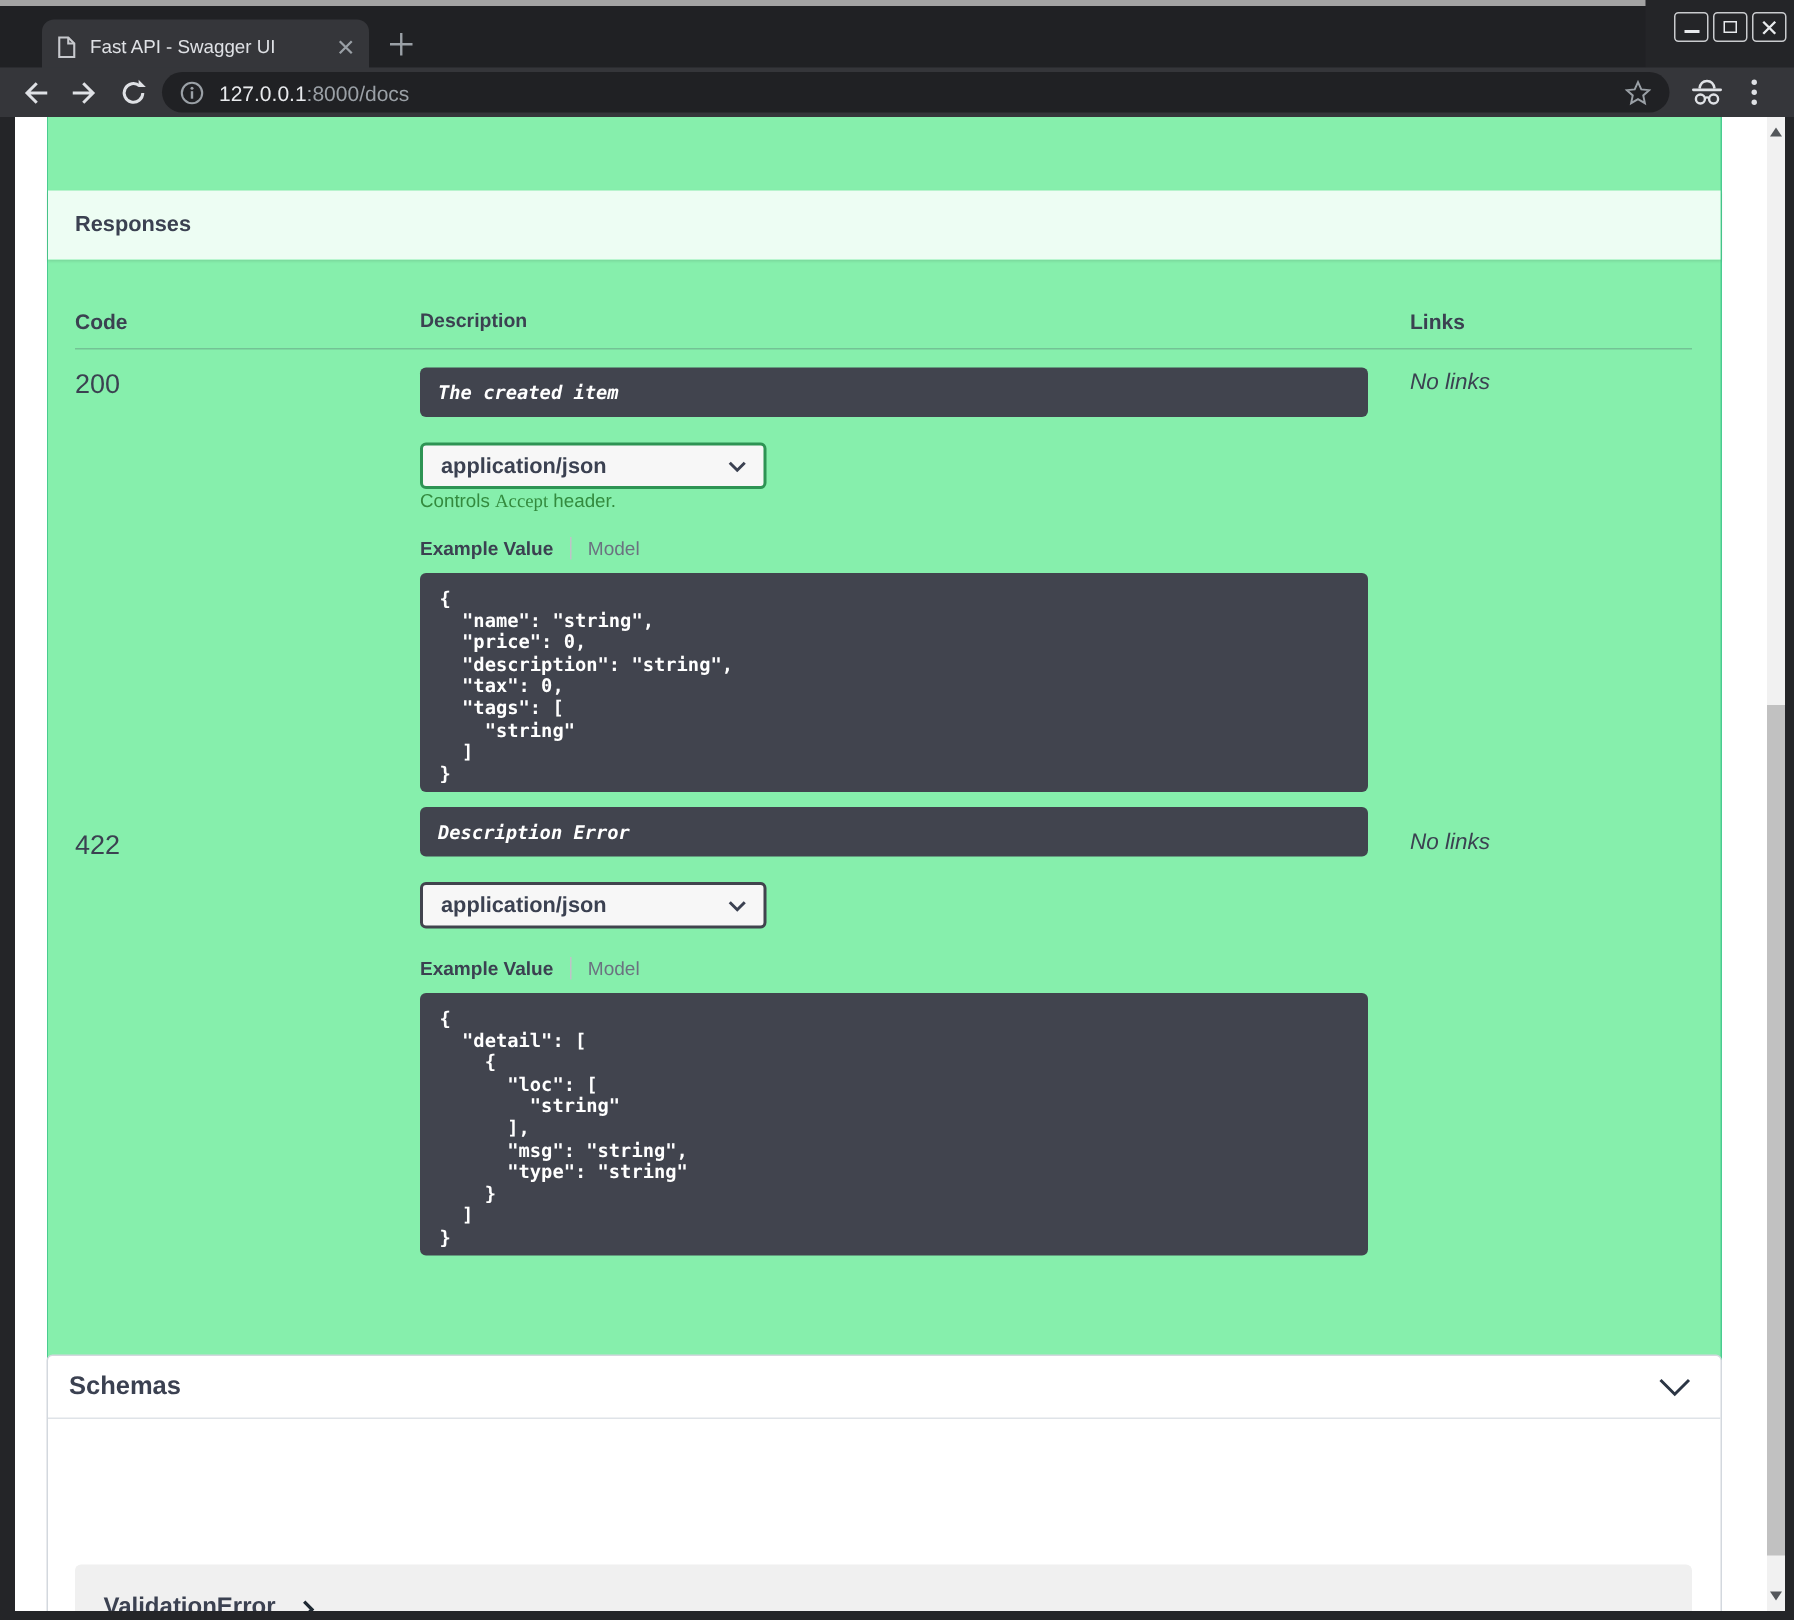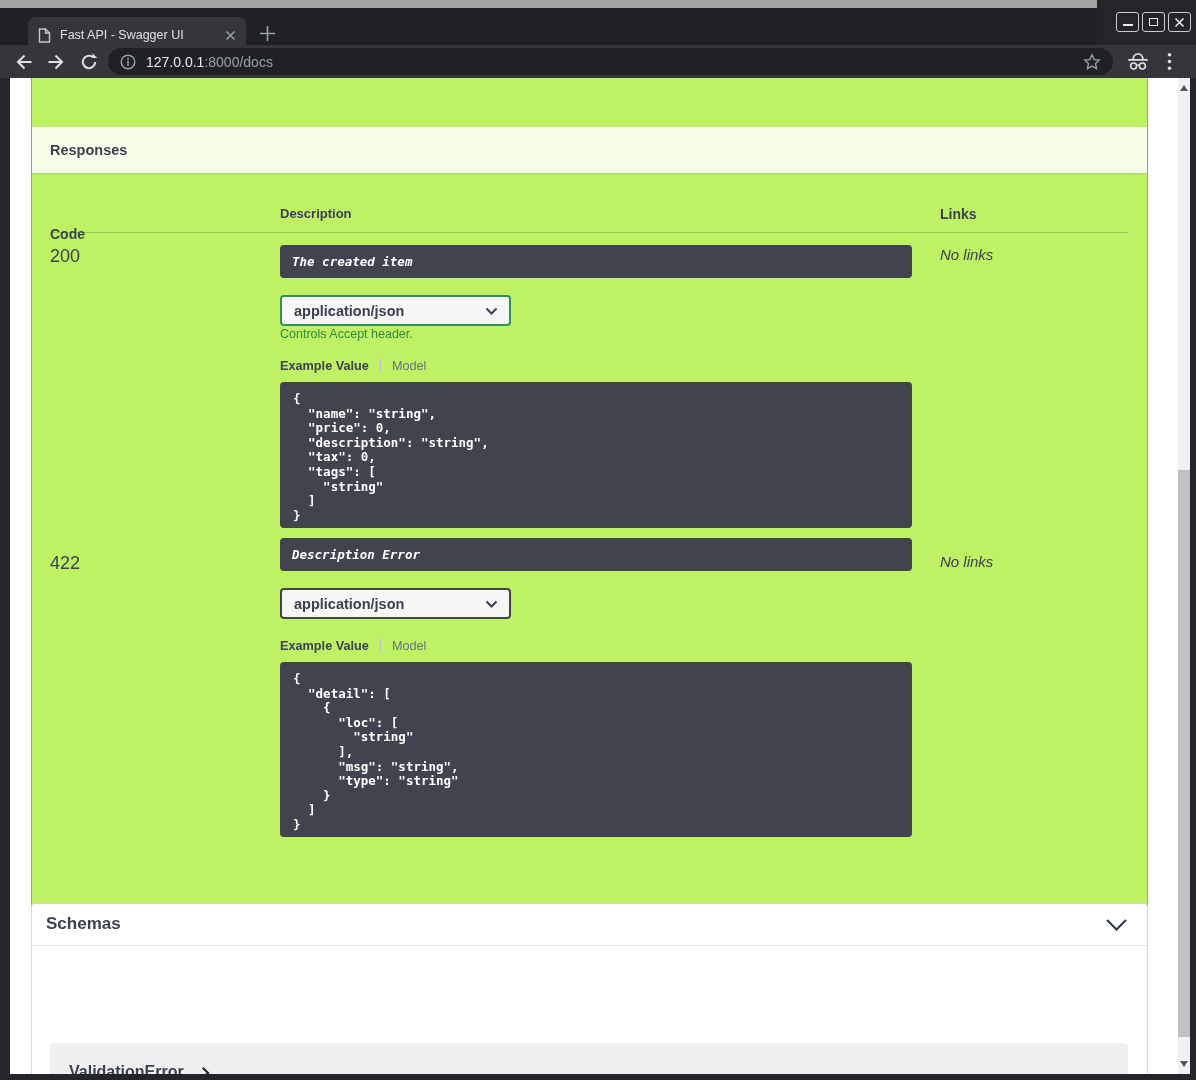--- a/index.html
+++ b/index.html
@@ -2,21 +2,21 @@
 <html><head>
 <meta charset="utf-8">
 <style>
   * { box-sizing: border-box; margin: 0; padding: 0; }
   html,body { width:1196px; height:1080px; overflow:hidden; }
   body { font-family: "Liberation Sans", sans-serif; background:#242528; }
   #screen { position:relative; width:1196px; height:1080px; background:#242528; overflow:hidden; }
 
   
   .titlebar { position:absolute; left:0; top:0; width:1097px; height:45px;
-              background:#202124; border-top:8px solid #a3a3a3; }
+              background:#202124; border-top:4px solid #a3a3a3; }
   .tab { position:absolute; left:28px; top:9px; width:218px; height:36px;
          background:#35363a; border-radius:8px 8px 0 0;
          display:flex; align-items:center; padding:0 10px; }
   .tab-title { color:#dfe1e5; font-size:12.5px; margin-left:9px; flex:1;
                white-space:nowrap; overflow:hidden; }
   .tab-close { margin-left:6px; cursor:pointer; flex:none; }
   .newtab { position:absolute; left:259px; top:17px; }
   .winbtn { position:absolute; top:4px; width:23px; height:20px;
             border:1px solid #c9cbce; border-radius:3px;
             display:flex; align-items:center; justify-content:center; }
@@ -35,46 +35,46 @@
   .url .rest { color:#9aa0a6;margin-top:19px; }
   .omni-star { margin-left:auto; }
   .incog { position:absolute; left:1125px; top:7px; }
   .menu3 { position:absolute; left:1167px; top:7px; }
 
   
   .content { position:absolute; left:10px; top:78px; width:1168px; height:996px;
              background:#ffffff; overflow:hidden; color:#3b4151; }
 
   .opblock { position:absolute; left:21px; top:0; width:1117px; height:904px;
-             background:#bef264; border:1.5px solid #49cc90; border-top:none;
+             background:#86efac; border:1.5px solid #49cc90; border-top:none;
              border-radius:0 0 4px 4px; }
   .sec-header { position:absolute; left:0; right:0; top:49px; height:46px;
                 background:rgba(255,255,255,.85); box-shadow:0 1px 2px rgba(0,0,0,.12);
                 display:flex; align-items:center; padding-left:18px;
                 font-size:14.5px; font-weight:bold; color:#3b4151; }
   .th { position:absolute; top:128px; font-size:14px; font-weight:bold; color:#3b4151; }
-  .th.c1 { left:18px;margin-top:20px; } .th.c2 { left:248px; font-size:13px; } .th.c3 { left:908px; }
+  .th.c1 { left:18px; } .th.c2 { left:248px; font-size:13px; } .th.c3 { left:908px; }
   .thead-line { position:absolute; top:154px; left:18px; width:1078px;
                 border-bottom:1px solid rgba(59,65,81,.25); }
   .rowcode { position:absolute; left:18px; font-size:18px; color:#3b4151; }
   .nolinks { position:absolute; left:908px; font-size:15px; font-style:italic; color:#3b4151; }
   .descbox { position:absolute; left:248px; width:632px; height:33px;
              background:#41444e; border-radius:4px; color:#ffffff;
              font-family:"DejaVu Sans Mono", monospace; font-size:12.5px;
              font-style:italic; font-weight:bold;
              display:flex; align-items:center; padding-left:12px; }
   .ctype { position:absolute; left:248px; width:231px; height:31px;
            background:#f7f7f7; border-radius:4px; cursor:pointer;
            display:flex; align-items:center; padding:0 11px 0 12px;
            font-size:14.5px; font-weight:bold; color:#3b4151; }
   .ctype.green { border:2px solid #2e9454; }
   .ctype.dark  { border:2px solid #41444e; }
   .ctype .chev { margin-left:auto; }
   .accept-note { position:absolute; left:248px; font-size:12.5px; color:#338a3e; }
-  .accept-note .mono { font-family:Liberation Sans, sans-serif;text-align:right; }
+  .accept-note .mono { font-family:Liberation Serif, serif;text-align:right; }
   .extabs { position:absolute; left:248px; display:flex; align-items:center; font-size:12.7px; }
   .extabs .active { font-weight:bold; color:#3b4151; cursor:pointer; }
   .extabs .sep { width:1px; height:15px; background:#bfc3c8; margin:0 11px; }
   .extabs .inactive { color:#6b7280; cursor:pointer; }
   .codeblock { position:absolute; left:248px; width:632px; background:#41444e;
                border-radius:4px; padding:10px 0 0 13px; overflow:hidden; }
   .codeblock pre { font-family:"DejaVu Sans Mono", monospace; font-size:12.5px;
                    line-height:14.6px; font-weight:bold; color:#ffffff; white-space:pre; }
 
   

